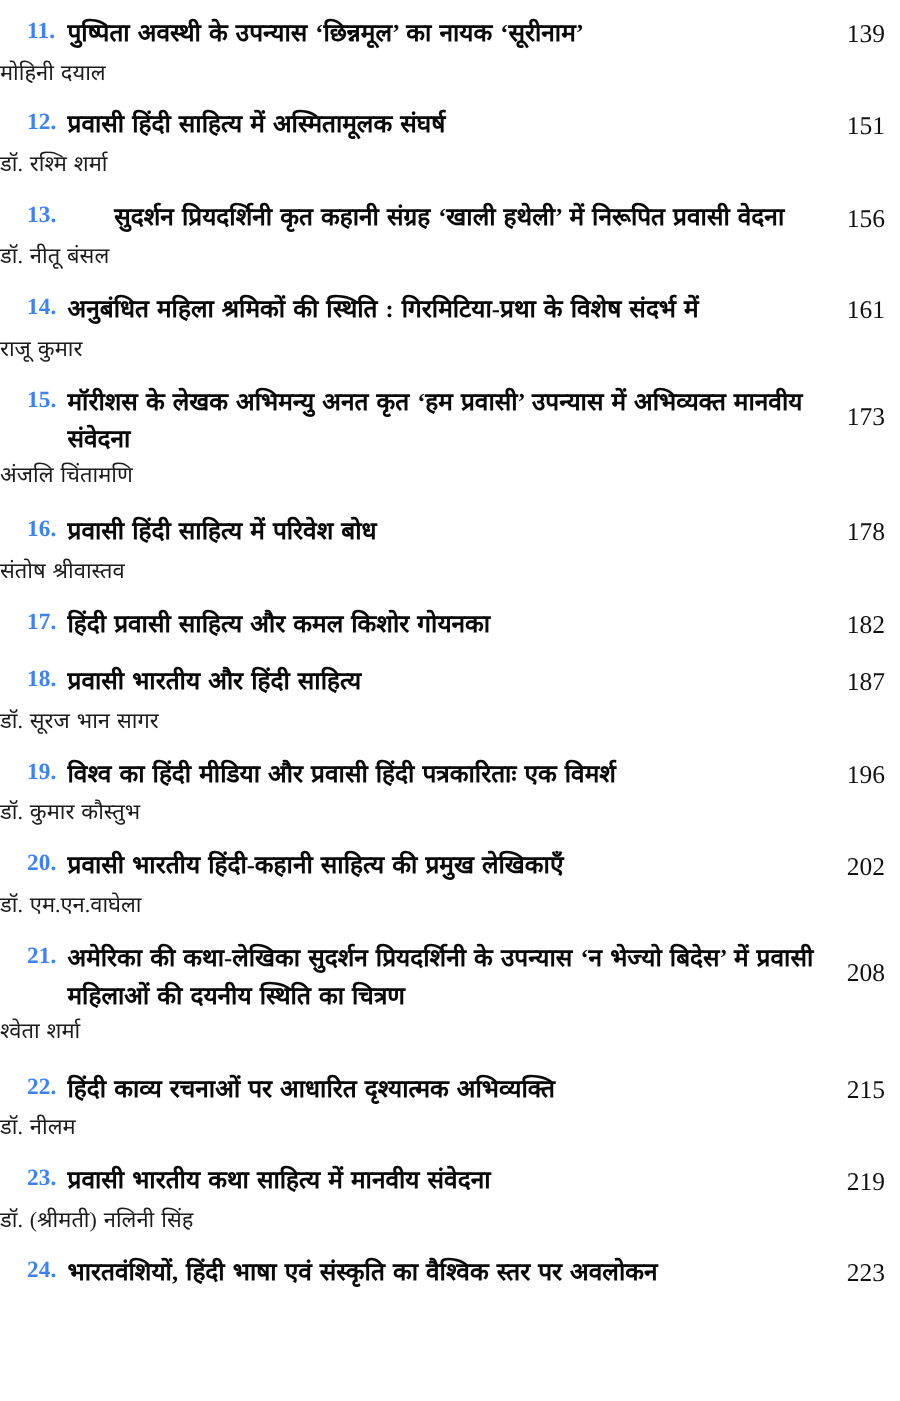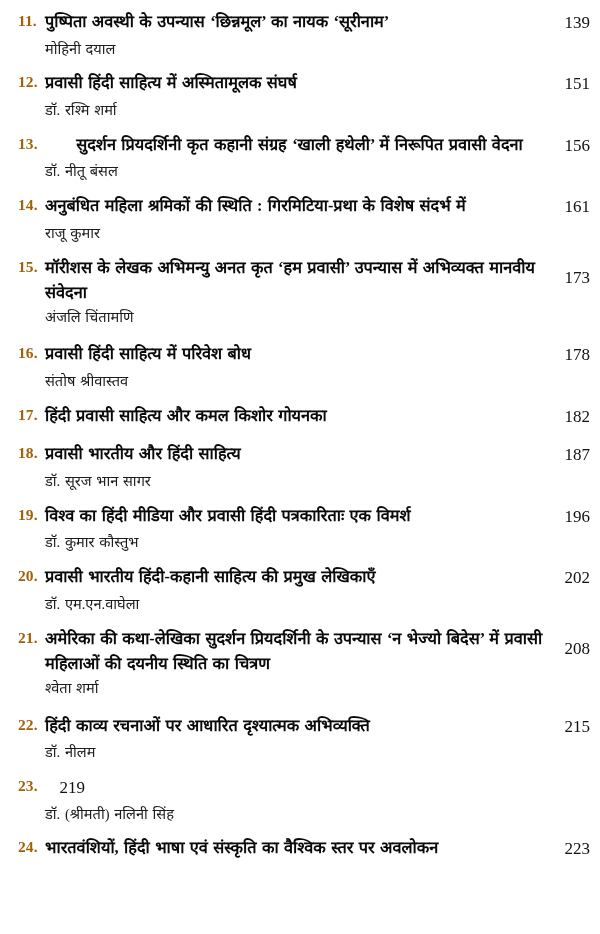--- a/index.html
+++ b/index.html
@@ -48,21 +48,21 @@
   }
 
   .entry-num {
     flex: 0 0 auto;
     min-width: 27px;
     font-weight: bold;
     font-size: 15.5px;
     line-height: 1.58;
     letter-spacing: 0.1px;
     text-align: left;
-    color: #a16207;
+    color: #3b82f6;
     white-space: nowrap;
   }
 
   .entry-title {
     flex: 1 1 auto;
     font-weight: bold;
     font-size: 16.3px;
     line-height: 1.56;
     color: #0a0a0a;
     padding-right: 6px;
@@ -90,21 +90,20 @@
   .entry-head.tight .entry-page {
     width: 34px;
   }
   .entry-head.tight .entry-title {
     padding-right: 2px;
     text-align: center;
   }
 
   
   .entry-author {
-    padding-left: 45px;
     font-size: 14.6px;
     line-height: 1.5;
     font-weight: normal;
     color: #1b1b1b;
     word-spacing: 1px;
     margin-top: 1px;
   }
   .spacer-md { height: 10px; }
   .spacer-lg { height: 13px; }
 </style>
@@ -216,20 +215,21 @@
           <span class="entry-num">22.</span>
           <span class="entry-title">हिंदी काव्य रचनाओं पर आधारित दृश्यात्मक अभिव्यक्ति</span>
           <span class="entry-page">215</span>
         </div>
         <div class="entry-author">डॉ. नीलम</div>
       </div>
       <div class="spacer-md"></div>
       <div class="toc-entry">
         <div class="entry-head">
           <span class="entry-num">23.</span>
+          <span class="entry-title">प्रवासी भारतीय कथा साहित्य में मानवीय संवेदना</span>
           <span class="entry-page">219</span>
         </div>
         <div class="entry-author">डॉ. (श्रीमती) नलिनी सिंह</div>
       </div>
       <div class="spacer-md"></div>
       <div class="toc-entry">
         <div class="entry-head">
           <span class="entry-num">24.</span>
           <span class="entry-title">भारतवंशियों, हिंदी भाषा एवं संस्कृति का वैश्विक स्तर पर अवलोकन</span>
           <span class="entry-page">223</span>

